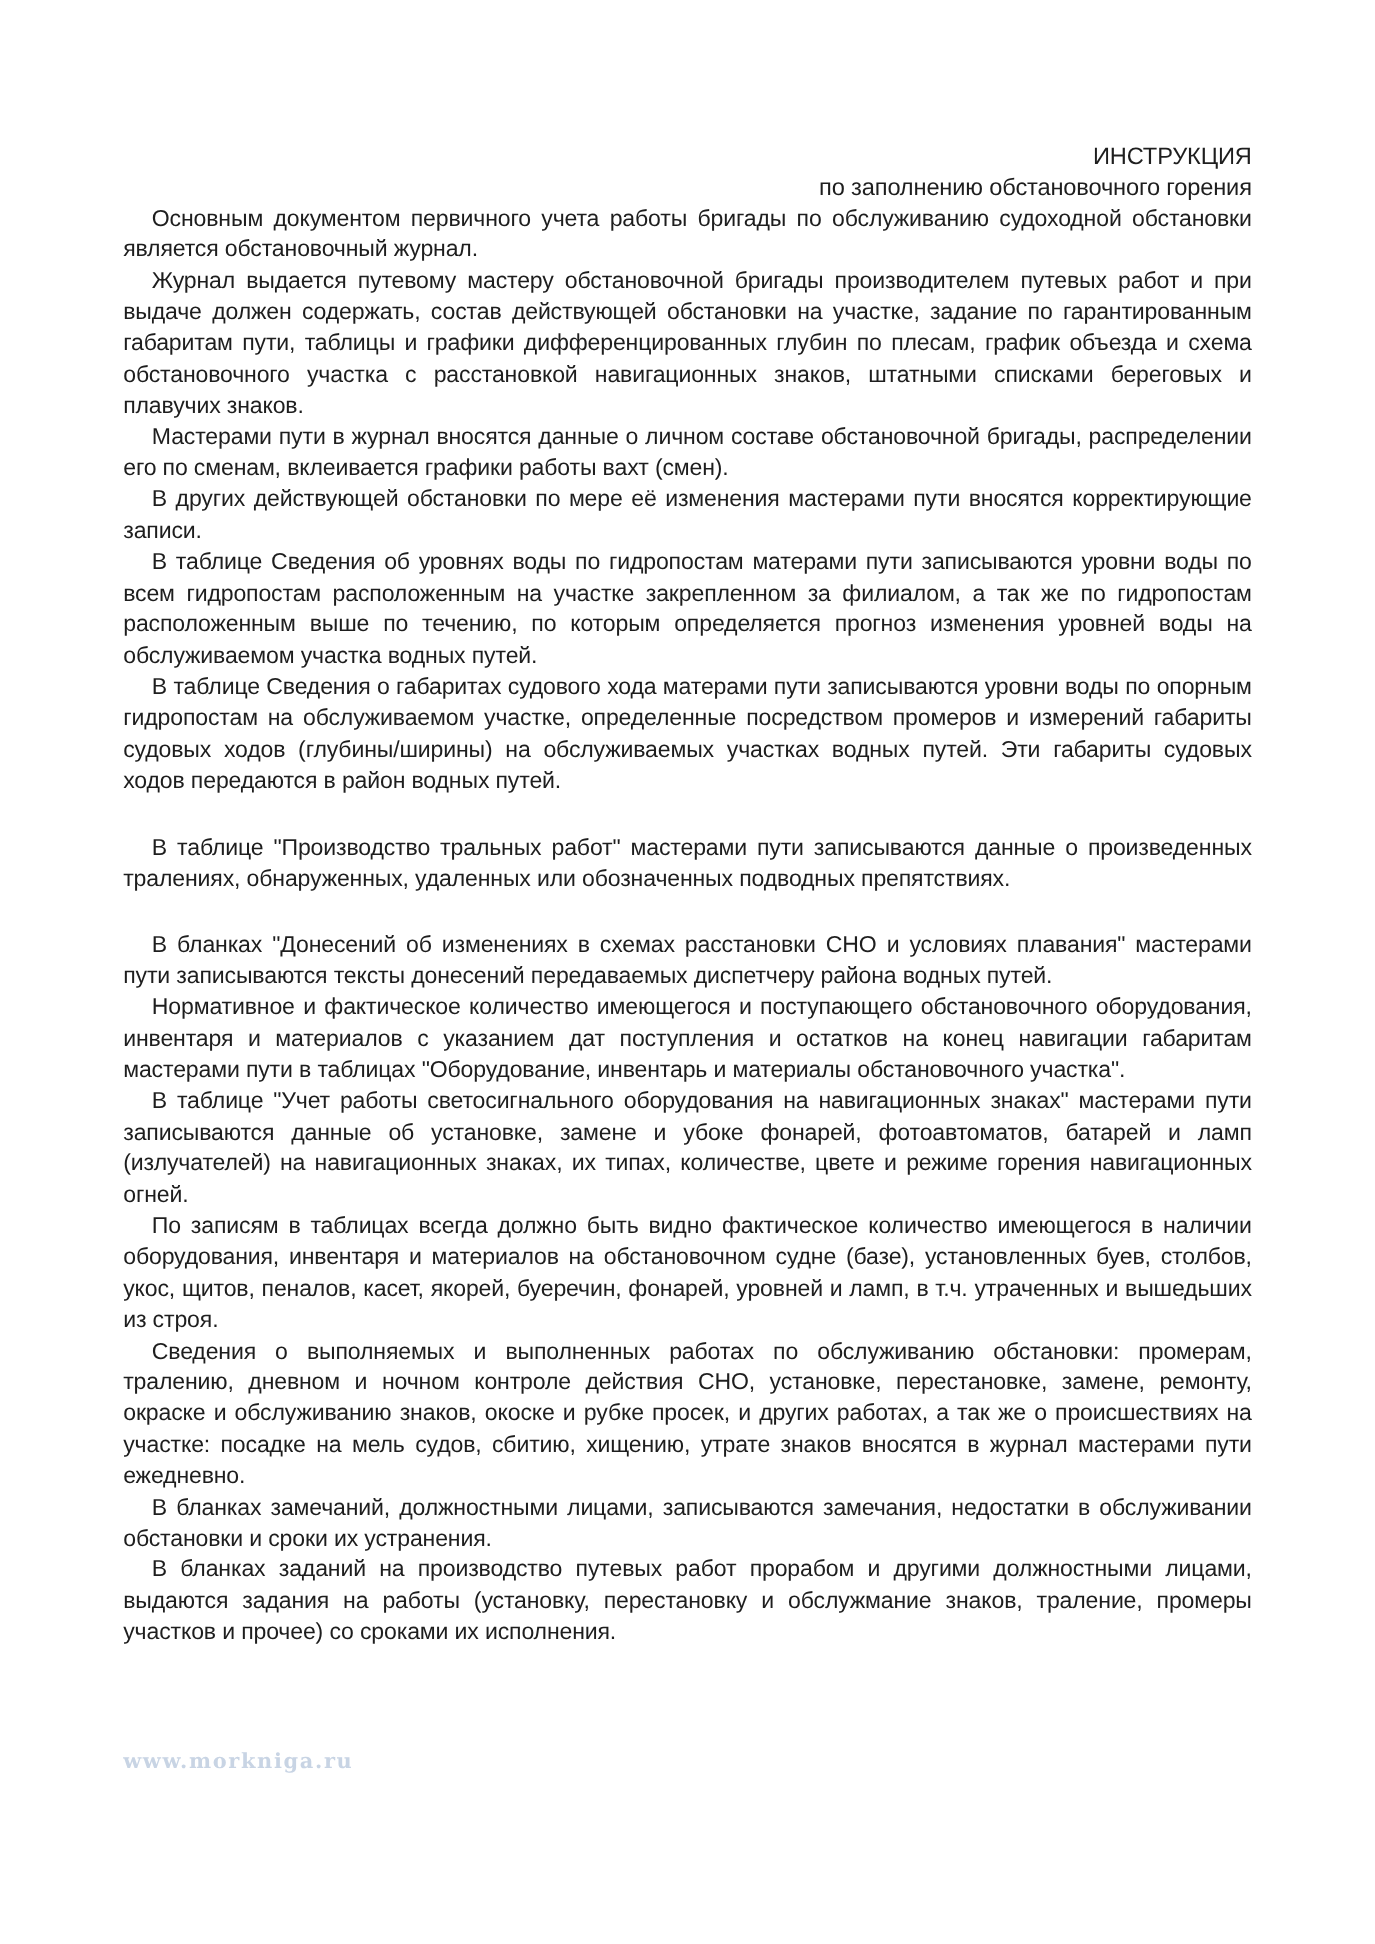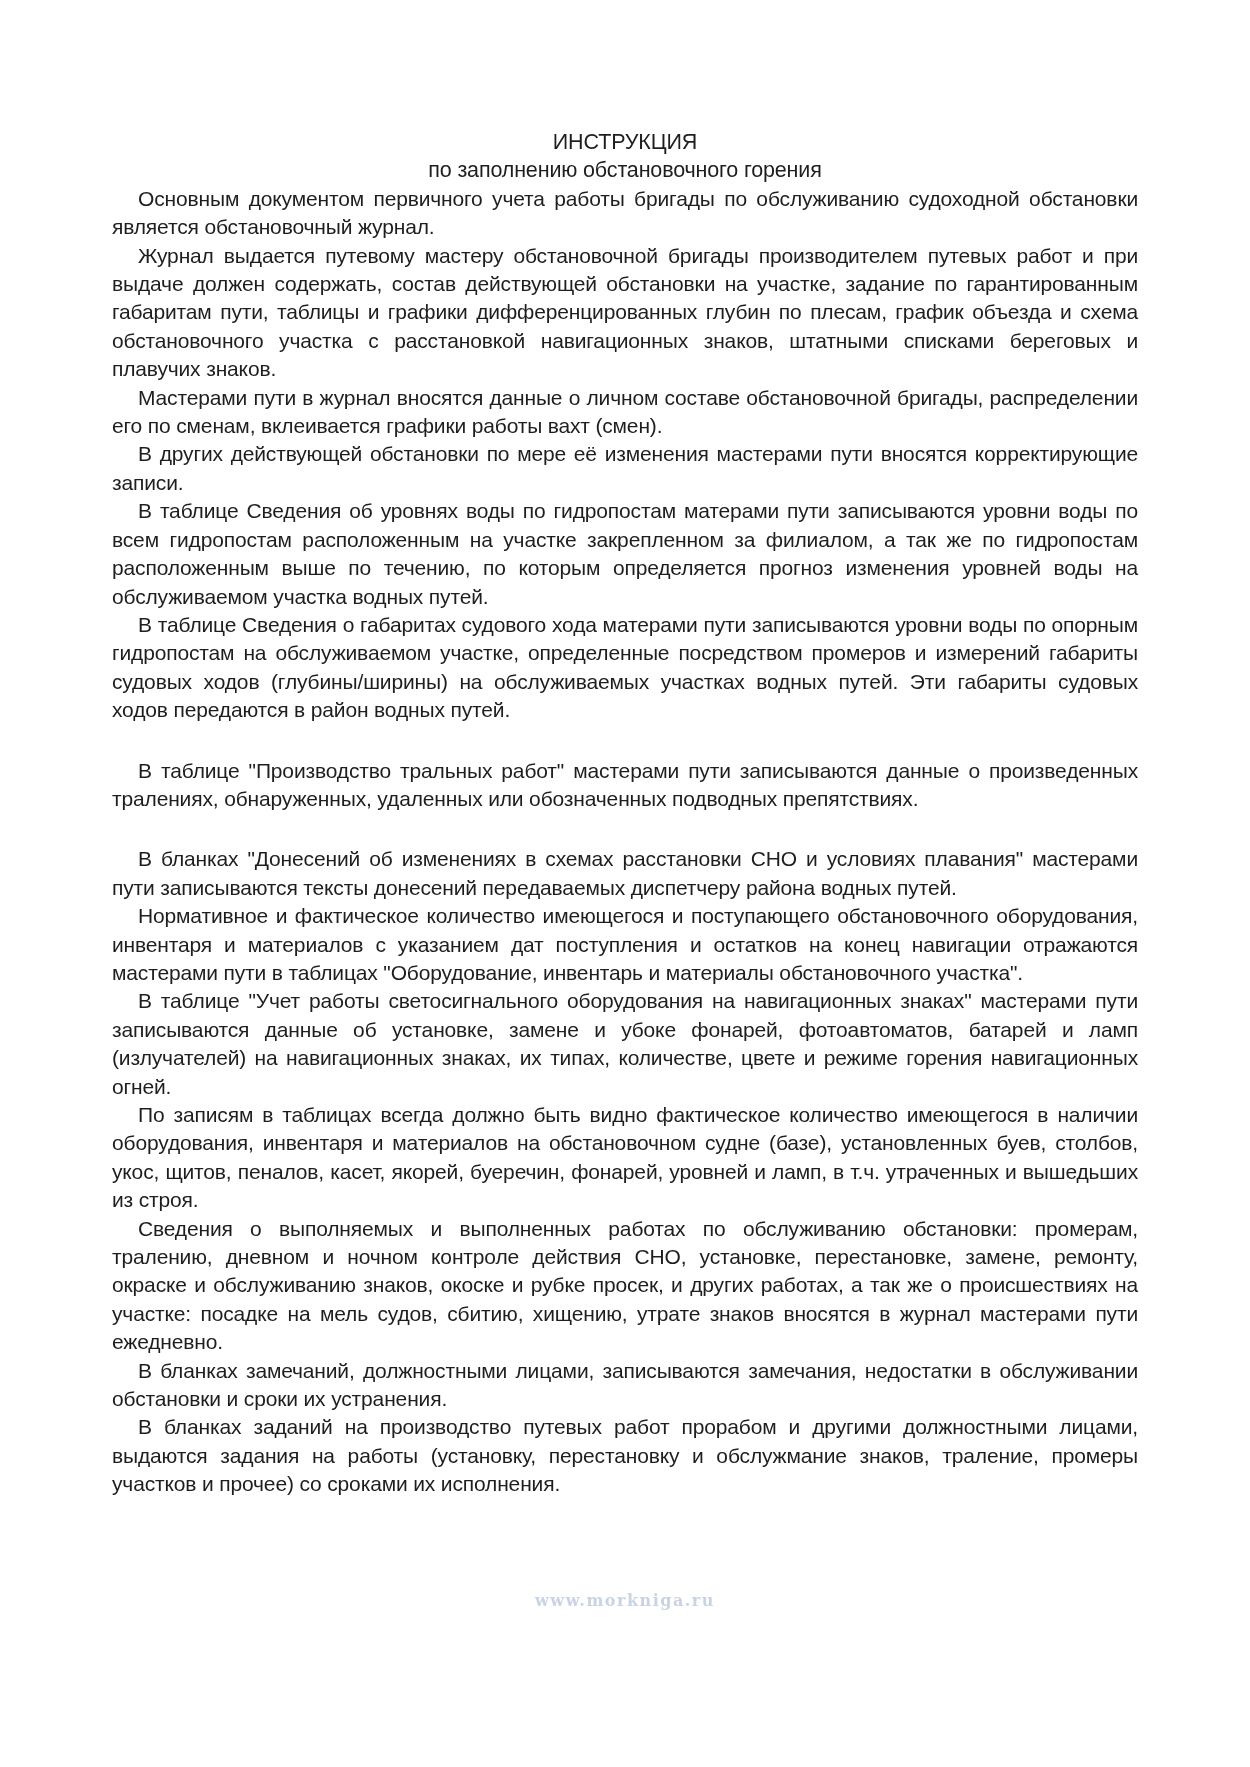--- a/index.html
+++ b/index.html
@@ -16,42 +16,41 @@
     background: #ffffff;
     padding: 128px 112px 0 112px;
     font-family: "Liberation Sans", sans-serif;
     font-size: 21px;
     line-height: 28.4px;
     color: #1e1e1e;
     letter-spacing: -0.15px;
     overflow: hidden;
   }
   .title-block {
-    text-align: center;
+    text-align: right;
   }
   .doc-title {
     font-size: 21.5px;
   }
   .doc-subtitle {
     font-size: 21.5px;
   }
   .body-text .para {
     margin: 0;
     text-align: justify;
     text-indent: 26px;
   }
   .para.gap-before {
     margin-top: 32px;
   }
   .watermark {
     margin-top: 88px;
-    text-align: center;
     font-family: "DejaVu Serif", serif;
     font-weight: bold;
-    font-size: 16px;
+    font-size: 19px;
     letter-spacing: 1.5px;
     color: #c8d4e4;
   }
 </style>
 </head>
 <body>
 
 <div class="page">
 
   <div class="title-block">
@@ -61,21 +60,21 @@
 
   <div class="body-text">
     <p class="para">Основным документом первичного учета работы бригады по обслуживанию судоходной обстановки является обстановочный журнал.</p>
     <p class="para">Журнал выдается путевому мастеру обстановочной бригады производителем путевых работ и при выдаче должен содержать, состав действующей обстановки на участке, задание по гарантированным габаритам пути, таблицы и графики дифференцированных глубин по плесам, график объезда и схема обстановочного участка с расстановкой навигационных знаков, штатными списками береговых и плавучих знаков.</p>
     <p class="para">Мастерами пути в журнал вносятся данные о личном составе обстановочной бригады, распределении его по сменам, вклеивается графики работы вахт (смен).</p>
     <p class="para">В других действующей обстановки по мере её изменения мастерами пути вносятся корректирующие записи.</p>
     <p class="para">В таблице Сведения об уровнях воды по гидропостам матерами пути записываются уровни воды по всем гидропостам расположенным на участке закрепленном за филиалом, а так же по гидропостам расположенным выше по течению, по которым определяется прогноз изменения уровней воды на обслуживаемом участка водных путей.</p>
     <p class="para">В таблице Сведения о габаритах судового хода матерами пути записываются уровни воды по опорным гидропостам на обслуживаемом участке, определенные посредством промеров и измерений габариты судовых ходов (глубины/ширины) на обслуживаемых участках водных путей. Эти габариты судовых ходов передаются в район водных путей.</p>
     <p class="para gap-before">В таблице "Производство тральных работ" мастерами пути записываются данные о произведенных тралениях, обнаруженных, удаленных или обозначенных подводных препятствиях.</p>
     <p class="para gap-before">В бланках "Донесений об изменениях в схемах расстановки СНО и условиях плавания" мастерами пути записываются тексты донесений передаваемых диспетчеру района водных путей.</p>
-    <p class="para">Нормативное и фактическое количество имеющегося и поступающего обстановочного оборудования, инвентаря и материалов с указанием дат поступления и остатков на конец навигации отражаются мастерами пути в таблицах "Оборудование, инвентарь и материалы обстановочного участка".</p>
+    <p class="para">Нормативное и фактическое количество имеющегося и поступающего обстановочного оборудования, инвентаря и материалов с указанием дат поступления и остатков на конец навигации габаритам мастерами пути в таблицах "Оборудование, инвентарь и материалы обстановочного участка".</p>
     <p class="para">В таблице "Учет работы светосигнального оборудования на навигационных знаках" мастерами пути записываются данные об установке, замене и убоке фонарей, фотоавтоматов, батарей и ламп (излучателей) на навигационных знаках, их типах, количестве, цвете и режиме горения навигационных огней.</p>
     <p class="para">По записям в таблицах всегда должно быть видно фактическое количество имеющегося в наличии оборудования, инвентаря и материалов на обстановочном судне (базе), установленных буев, столбов, укос, щитов, пеналов, касет, якорей, буеречин, фонарей, уровней и ламп, в т.ч. утраченных и вышедьших из строя.</p>
     <p class="para">Сведения о выполняемых и выполненных работах по обслуживанию обстановки: промерам, тралению, дневном и ночном контроле действия СНО, установке, перестановке, замене, ремонту, окраске и обслуживанию знаков, окоске и рубке просек, и других работах, а так же о происшествиях на участке: посадке на мель судов, сбитию, хищению, утрате знаков вносятся в журнал мастерами пути ежедневно.</p>
     <p class="para">В бланках замечаний, должностными лицами, записываются замечания, недостатки в обслуживании обстановки и сроки их устранения.</p>
     <p class="para">В бланках заданий на производство путевых работ прорабом и другими должностными лицами, выдаются задания на работы (установку, перестановку и обслужмание знаков, траление, промеры участков и прочее) со сроками их исполнения.</p>
   </div>
 
   <div class="watermark">www.morkniga.ru</div>
 
 </div>

